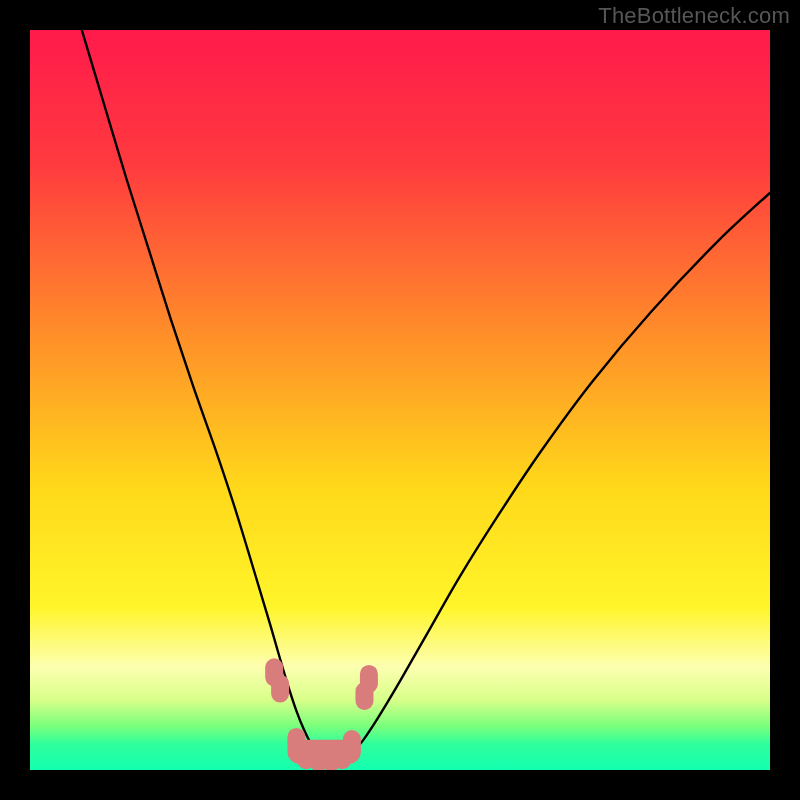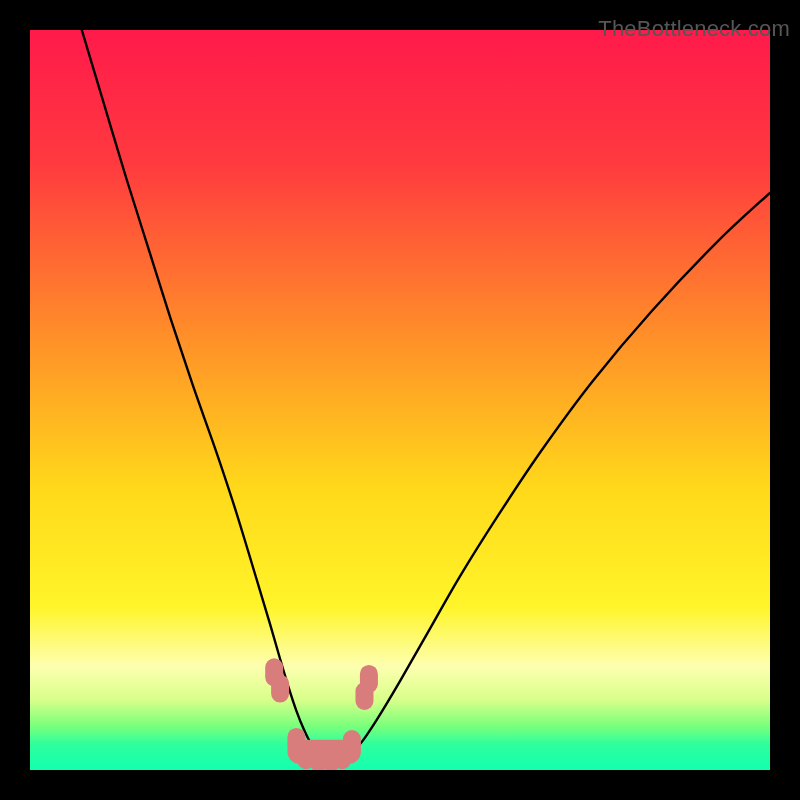--- a/index.html
+++ b/index.html
@@ -20,21 +20,21 @@
   .plot {
     position: absolute;
     left: 30px;
     top: 30px;
     width: 740px;
     height: 740px;
     overflow: hidden;
   }
   .watermark {
     position: absolute;
-    top: 16px;
+    top: 3px;
     right: 10px;
     color: #565656;
     font-size: 22px;
     font-weight: 500;
     letter-spacing: 0.2px;
     z-index: 10;
   }
   svg { display: block; }
 </style>
 </head>

